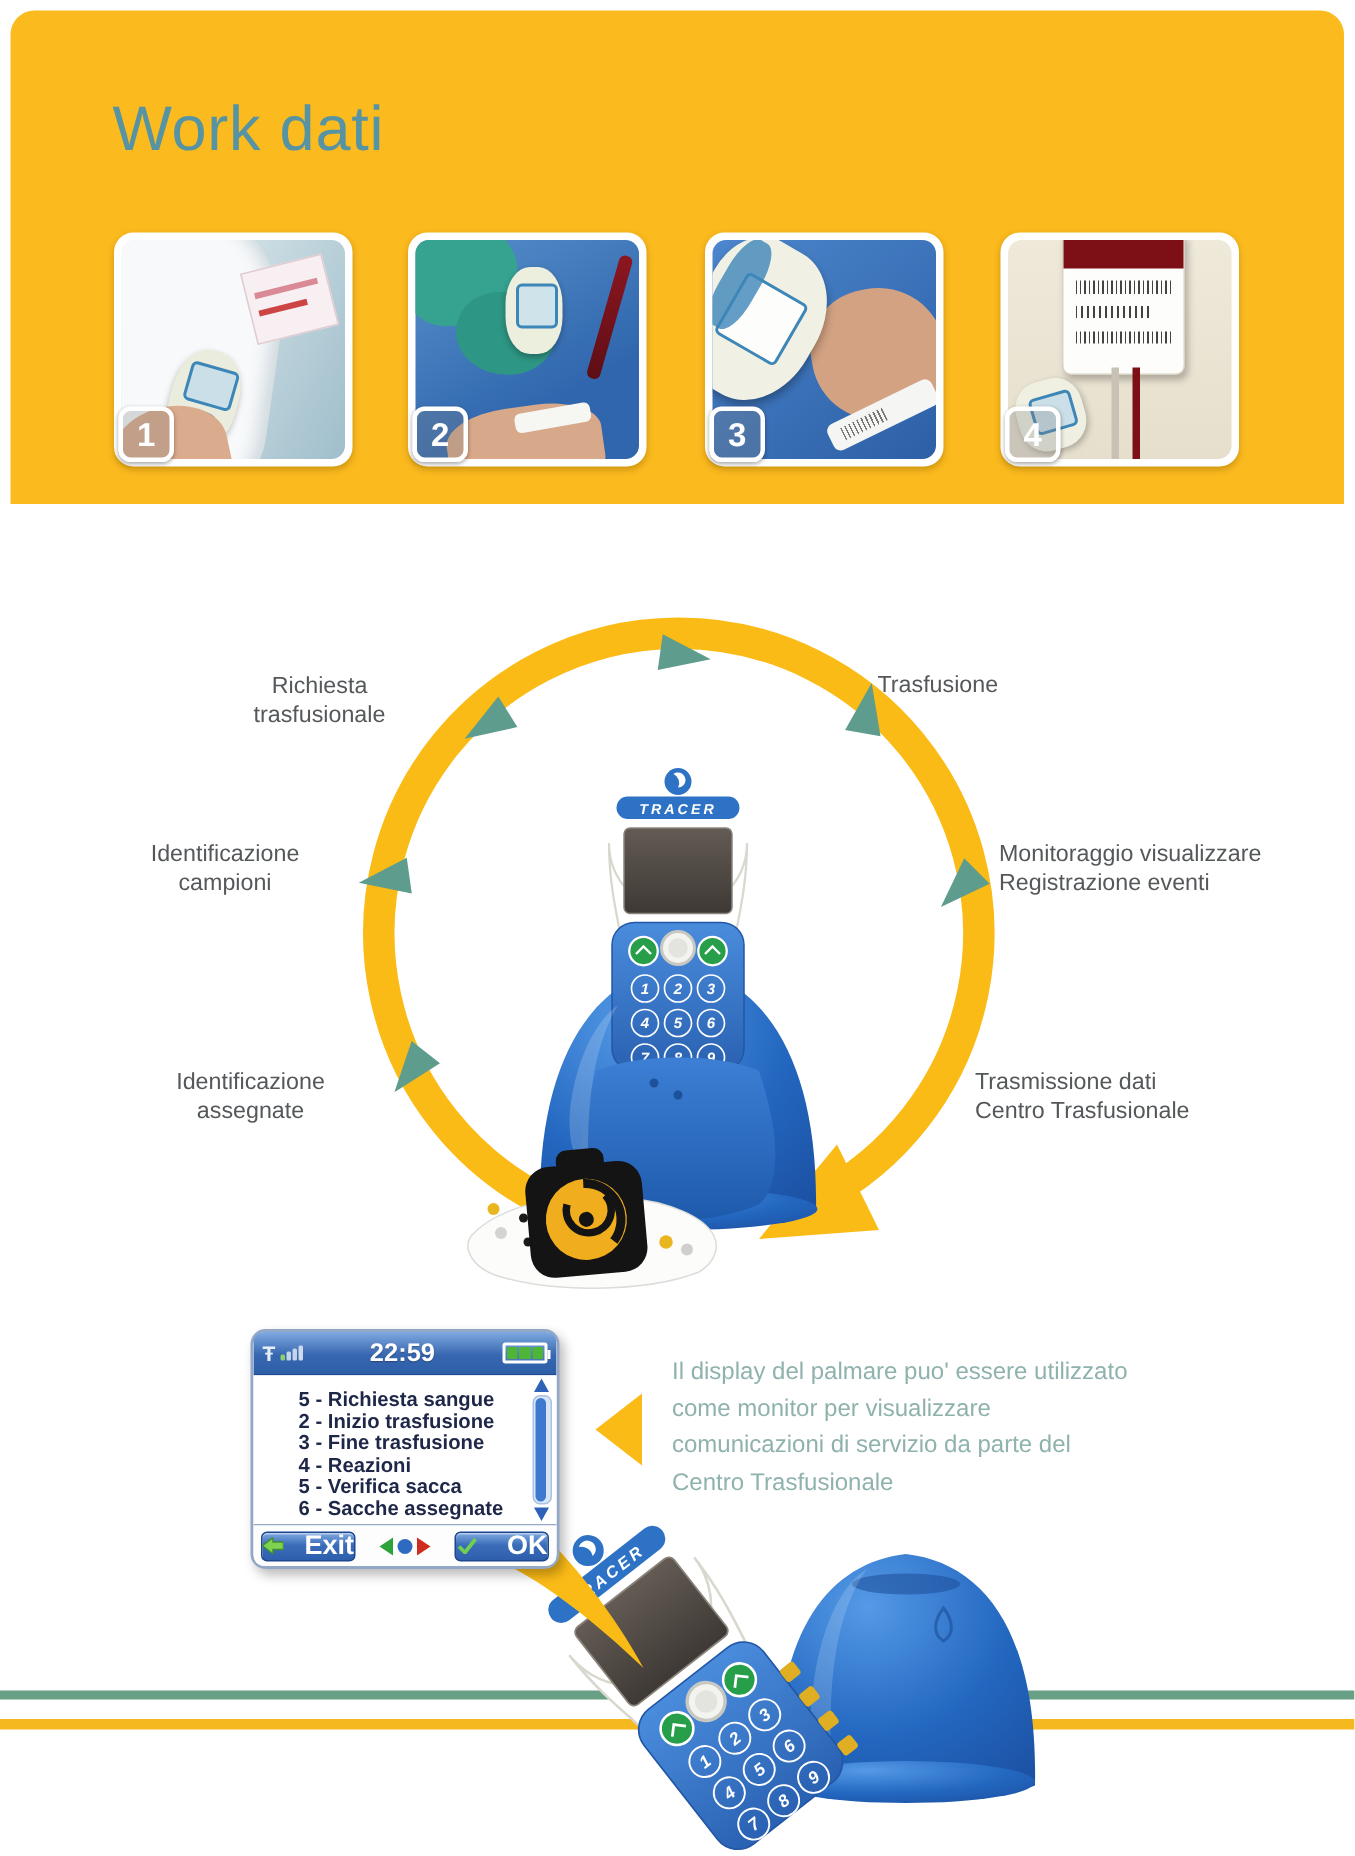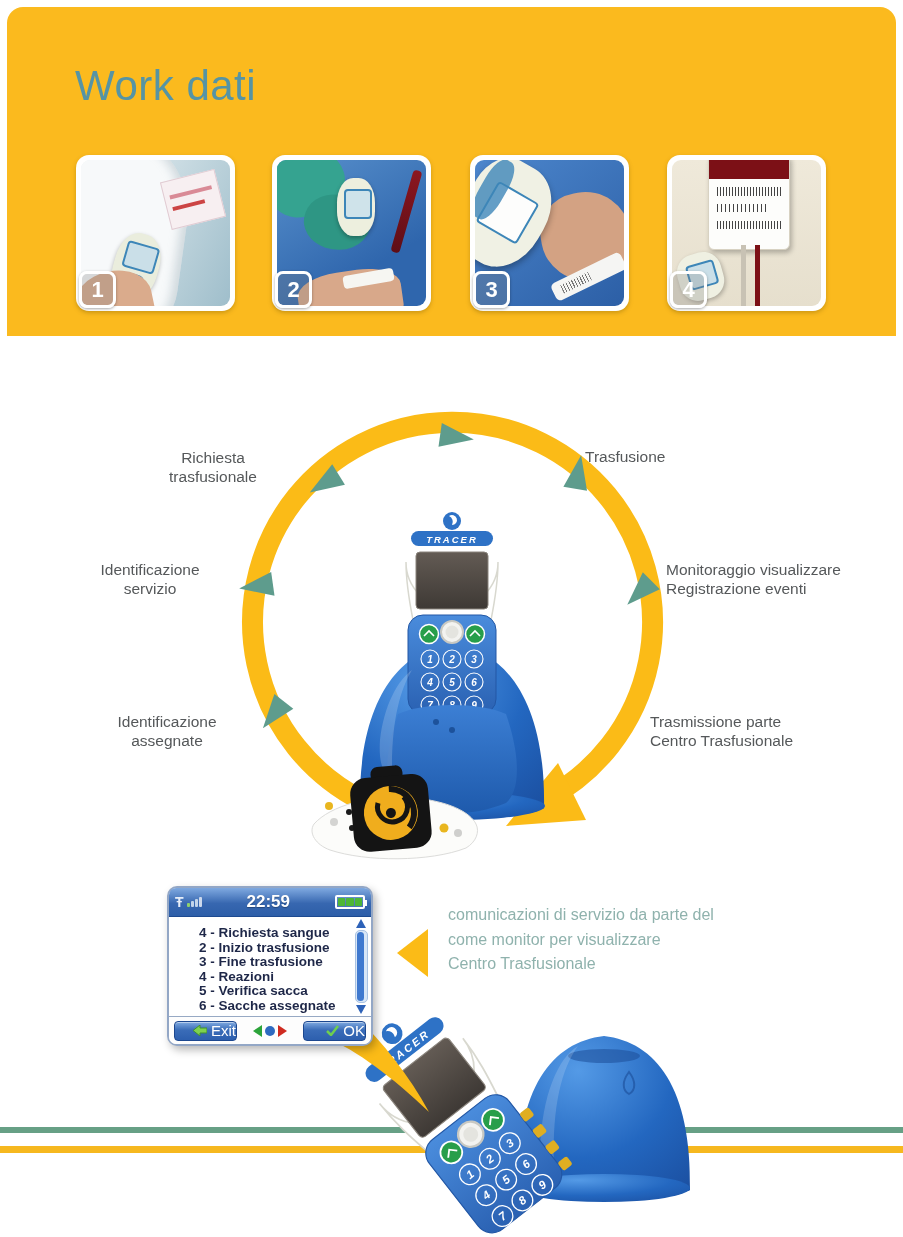--- a/index.html
+++ b/index.html
@@ -57,22 +57,22 @@
   .sb .up{top:0;border-bottom:9px solid #2D62B8}
   .sb .dn{bottom:0;border-top:9px solid #2D62B8}
   .sb .track{position:absolute;left:1px;top:11px;bottom:11px;width:11px;background:#D7E6F7;
         border:1px solid #A9C2E2;border-radius:5px}
   .sb .thumb{position:absolute;left:1px;top:1px;bottom:1px;width:7px;background:#3F79CF;
         border-radius:4px}
   .mock-foot{height:27px;flex:0 0 27px;border-top:1px solid #97A9C4;background:#FDFDFD;
         display:flex;align-items:center;justify-content:space-between;padding:0 5px;
         border-radius:0 0 7px 7px}
   .btn{height:20px;min-width:63px;box-sizing:border-box;border:1px solid #1C478F;border-radius:4px;
-       background:linear-gradient(#7FA9E0,#3A6CB8 45%,#2D5FAE);color:#fff;font-size:15px;
-       font-weight:normal;display:flex;align-items:center;justify-content:flex-end;gap:4px;
+       background:linear-gradient(#7FA9E0,#3A6CB8 45%,#2D5FAE);color:#fff;font-size:18px;
+       font-weight:bold;display:flex;align-items:center;justify-content:space-between;gap:4px;
        box-shadow:inset 0 1px 0 rgba(255,255,255,.45)}
   .nav{display:flex;align-items:center;gap:3px}
   .nav .l{width:0;height:0;border-top:6px solid transparent;border-bottom:6px solid transparent;
           border-right:9px solid #2CA43A}
   .nav .c{width:10px;height:10px;border-radius:50%;background:#2E6AC0}
   .nav .r{width:0;height:0;border-top:6px solid transparent;border-bottom:6px solid transparent;
           border-left:9px solid #CF2B20}
 </style>
 </head>
 <body>
@@ -265,30 +265,30 @@
 <div class="label t-c" style="left:332px;top:373px;width:240px">
 </div>
 <div class="label" style="left:585px;top:447px">
   <span class="ln">Trasfusione</span>
 </div>
 <div class="label" style="left:666px;top:560px">
   <span class="ln">Monitoraggio visualizzare</span>
   <span class="ln">Registrazione eventi</span>
 </div>
 <div class="label" style="left:650px;top:712px">
-  <span class="ln">Trasmissione parte</span>
+  <span class="ln">Trasmissione dati</span>
   <span class="ln">Centro Trasfusionale</span>
 </div>
 <div class="label t-r" style="left:87px;top:712px;width:160px">
   <span class="ln">Identificazione</span>
   <span class="ln">assegnate</span>
 </div>
 <div class="label t-r" style="left:70px;top:560px;width:160px">
   <span class="ln">Identificazione</span>
-  <span class="ln">servizio</span>
+  <span class="ln">campioni</span>
 </div>
 <div class="label t-r" style="left:133px;top:448px;width:160px">
   <span class="ln">Richiesta</span>
   <span class="ln">trasfusionale</span>
 </div>
 
 <svg id="swoosh" width="903" height="1237" viewBox="0 0 903 1237">
   <path d="M330,994 C364,1020 403,1064 429,1112 C394,1078 353,1048 330,1040 Z" fill="#FBBB17"></path>
 </svg>
 
@@ -303,21 +303,21 @@
     </span>
     <span class="time">22:59</span>
     <span class="batt">
       <i></i>
       <i></i>
       <i></i>
     </span>
   </div>
   <div class="mock-body">
     <div class="menu">
-      <div>4 - Richiesta sangue</div>
+      <div>5 - Richiesta sangue</div>
       <div>2 - Inizio trasfusione</div>
       <div>3 - Fine trasfusione</div>
       <div>4 - Reazioni</div>
       <div>5 - Verifica sacca</div>
       <div>6 - Sacche assegnate</div>
     </div>
     <div class="sb">
       <i class="up"></i>
       <i class="track">
           <i class="thumb"></i>
@@ -341,16 +341,17 @@
       <svg width="14" height="11">
         <polyline points="2,6 6,10 13,1" fill="none" stroke="#6FCF4F" stroke-width="2.5"></polyline>
       </svg>
       <span>OK</span>
     </div>
   </div>
 </div>
 
 <div class="cap-arrow"></div>
 <div class="caption">
+  <span class="ln">Il display del palmare puo' essere utilizzato</span>
+  <span class="ln">come monitor per visualizzare</span>
   <span class="ln">comunicazioni di servizio da parte del</span>
-  <span class="ln">come monitor per visualizzare</span>
   <span class="ln">Centro Trasfusionale</span>
 </div>
 
 </body></html>

